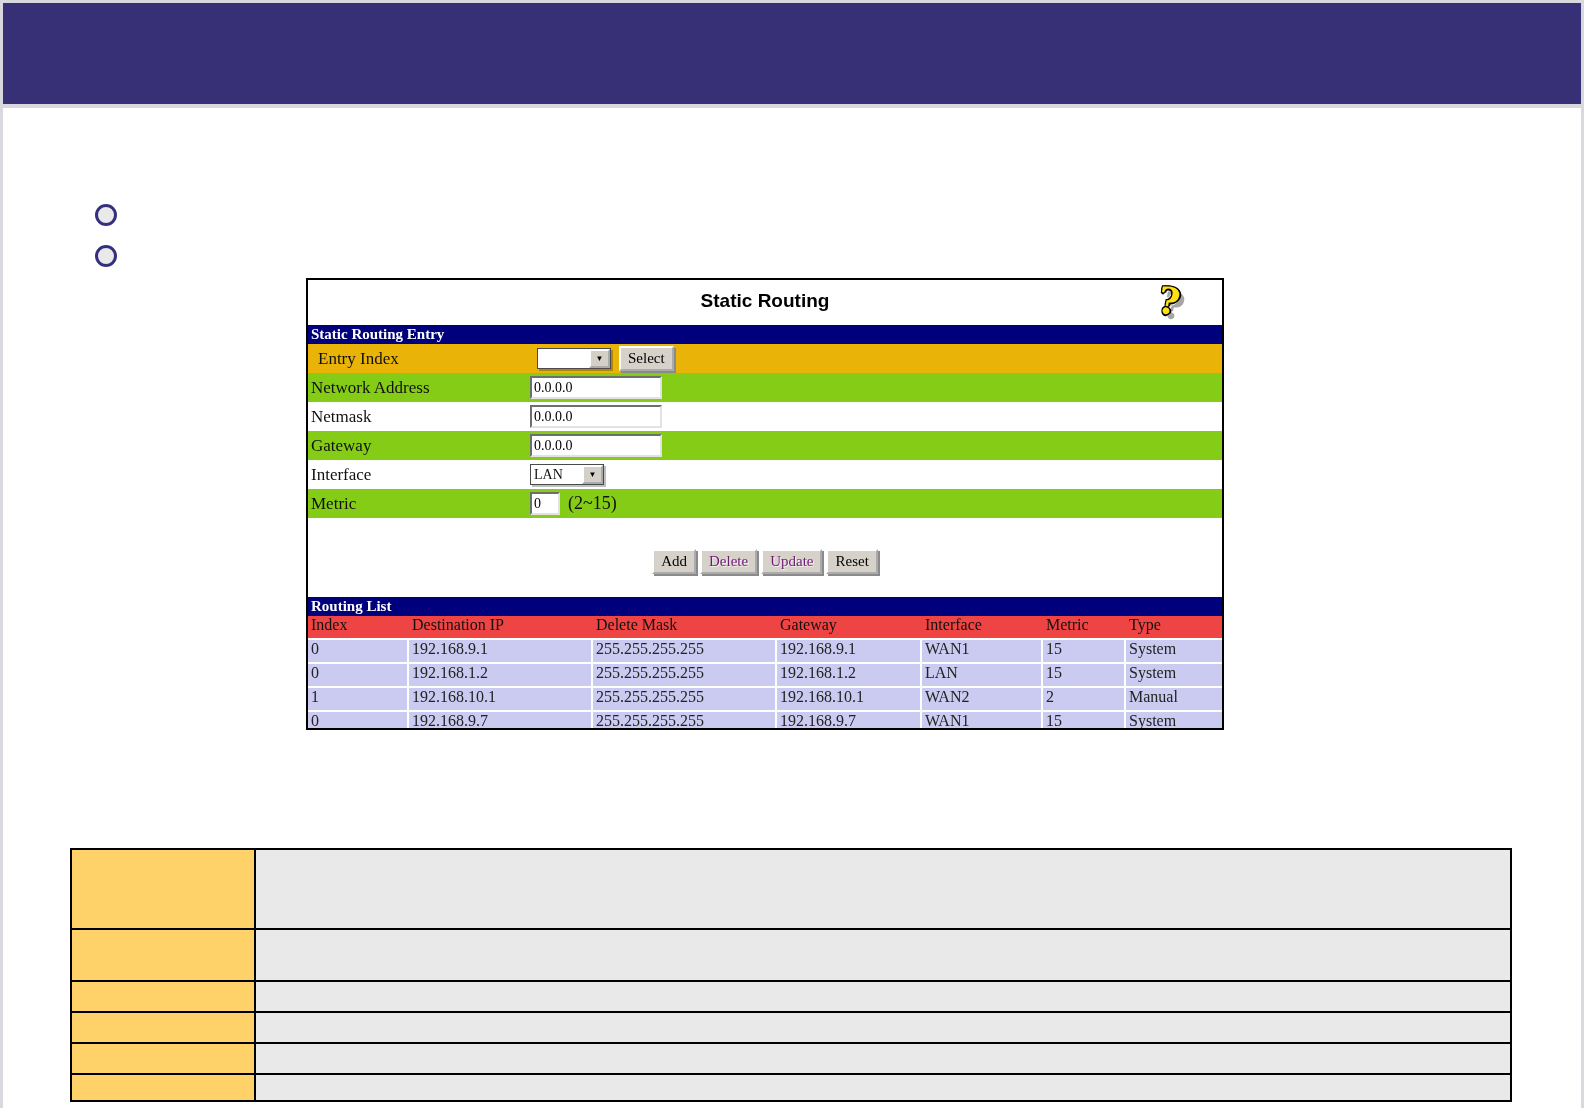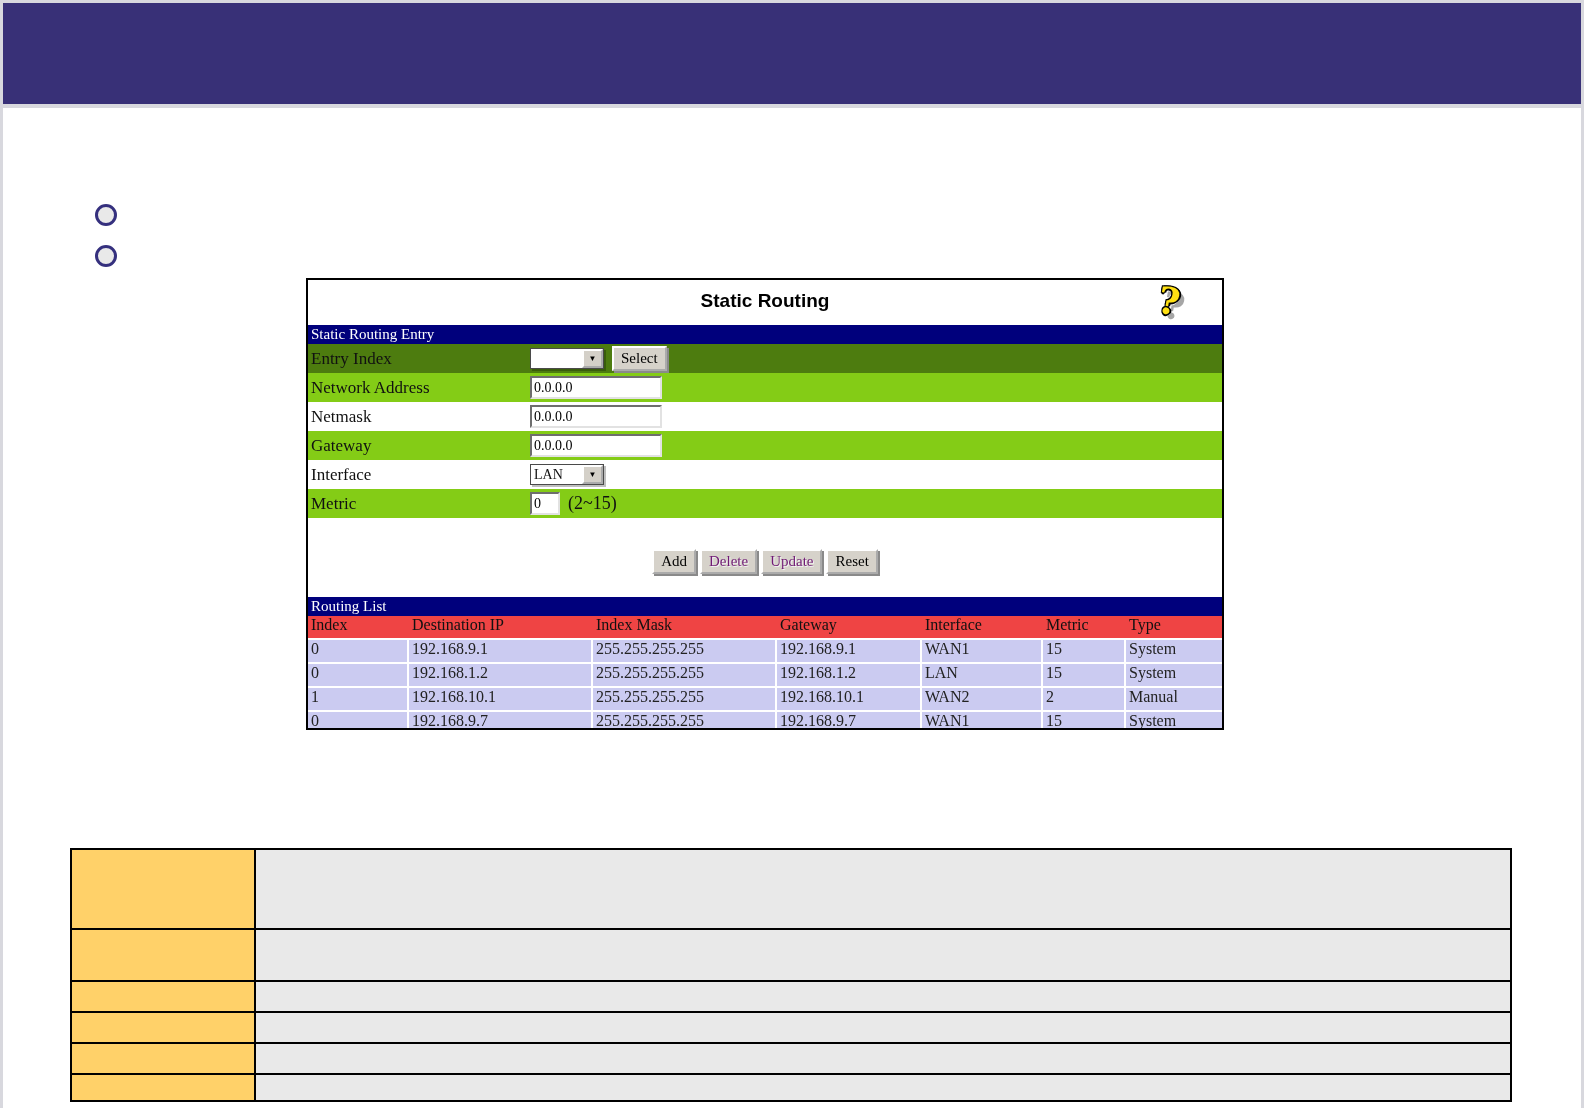--- a/index.html
+++ b/index.html
@@ -24,24 +24,24 @@
   .panel{position:absolute;left:306px;top:278px;width:918px;height:452px;
     border:2px solid #000;background:#fff;box-sizing:border-box;overflow:hidden;}
   .panel-title-row{position:relative;height:45px;}
   .panel-title{position:absolute;left:0;right:0;top:10px;text-align:center;
     font-family:"Liberation Sans",sans-serif;font-weight:bold;font-size:19px;color:#000;}
   .q-icon{position:absolute;right:42px;top:2px;
     font-family:"DejaVu Serif",serif;font-weight:bold;font-size:37px;line-height:38px;
     color:#FFE013;transform:rotate(10deg);
     text-shadow:-1px -1px 0 #000,1px -1px 0 #000,-1px 1px 0 #000,1px 1px 0 #000,
       2px 0 0 #000,0 2px 0 #000,6px 4px 0 #A6A6A6;}
-  .section-bar{height:19px;background:#00007C;color:#fff;font-weight:normal;
+  .section-bar{height:19px;background:#00007C;color:#fff;font-weight:bold;
     font-size:15px;line-height:19px;padding-left:3px;}
   .form-row{display:flex;align-items:center;height:29px;font-size:17px;color:#111;}
-  .bg-gray{background:#4d7c0f;}
+  .bg-gray{background:#eab308;padding-left:7px;}
   .bg-blue{background:#84cc16;}
   .bg-white{background:#FFFFFF;}
   .form-label{width:222px;padding-left:3px;box-sizing:border-box;}
   .win-input{height:19px;border:2px solid;border-color:#6E6E6E #E2E2E2 #E2E2E2 #6E6E6E;
     background:#fff;font-family:"Liberation Serif",serif;font-size:14px;padding:0 2px;
     box-sizing:content-box;}
   .win-select{display:inline-flex;align-items:stretch;height:21px;background:#fff;
     border:1px solid #4a4a4a;box-shadow:2px 2px 0 rgba(0,0,0,0.25);box-sizing:border-box;}
   .win-select .sel-text{width:46px;font-size:14px;padding:2px 2px 0 3px;}
   .sel-arrow{width:17px;background:#D4D0C8;border:2px outset #fff;
@@ -133,21 +133,21 @@
     <button class="win-btn">Add</button><button class="win-btn disabled">Delete</button><button class="win-btn disabled">Update</button><button class="win-btn">Reset</button>
   </div>
 
   <div class="list-gap"></div>
 
   <div class="section-bar">Routing List</div>
 
   <div class="rl-header">
     <div class="rl-c c0">Index</div>
     <div class="rl-c c1">Destination IP</div>
-    <div class="rl-c c2">Index Mask</div>
+    <div class="rl-c c2">Delete Mask</div>
     <div class="rl-c c3">Gateway</div>
     <div class="rl-c c4">Interface</div>
     <div class="rl-c c5">Metric</div>
     <div class="rl-c c6">Type</div>
   </div>
 
   <div>
       <div class="rl-row">
         <div class="rl-c c0">0</div>
         <div class="rl-c c1">192.168.9.1</div>

